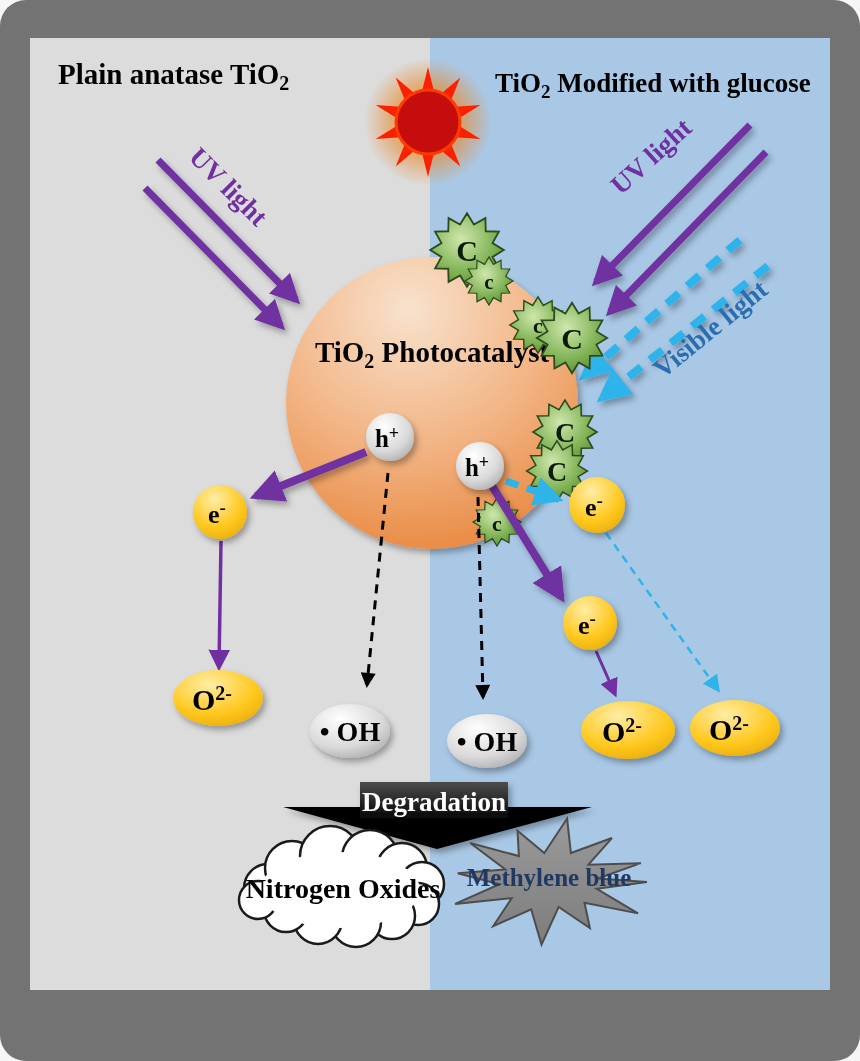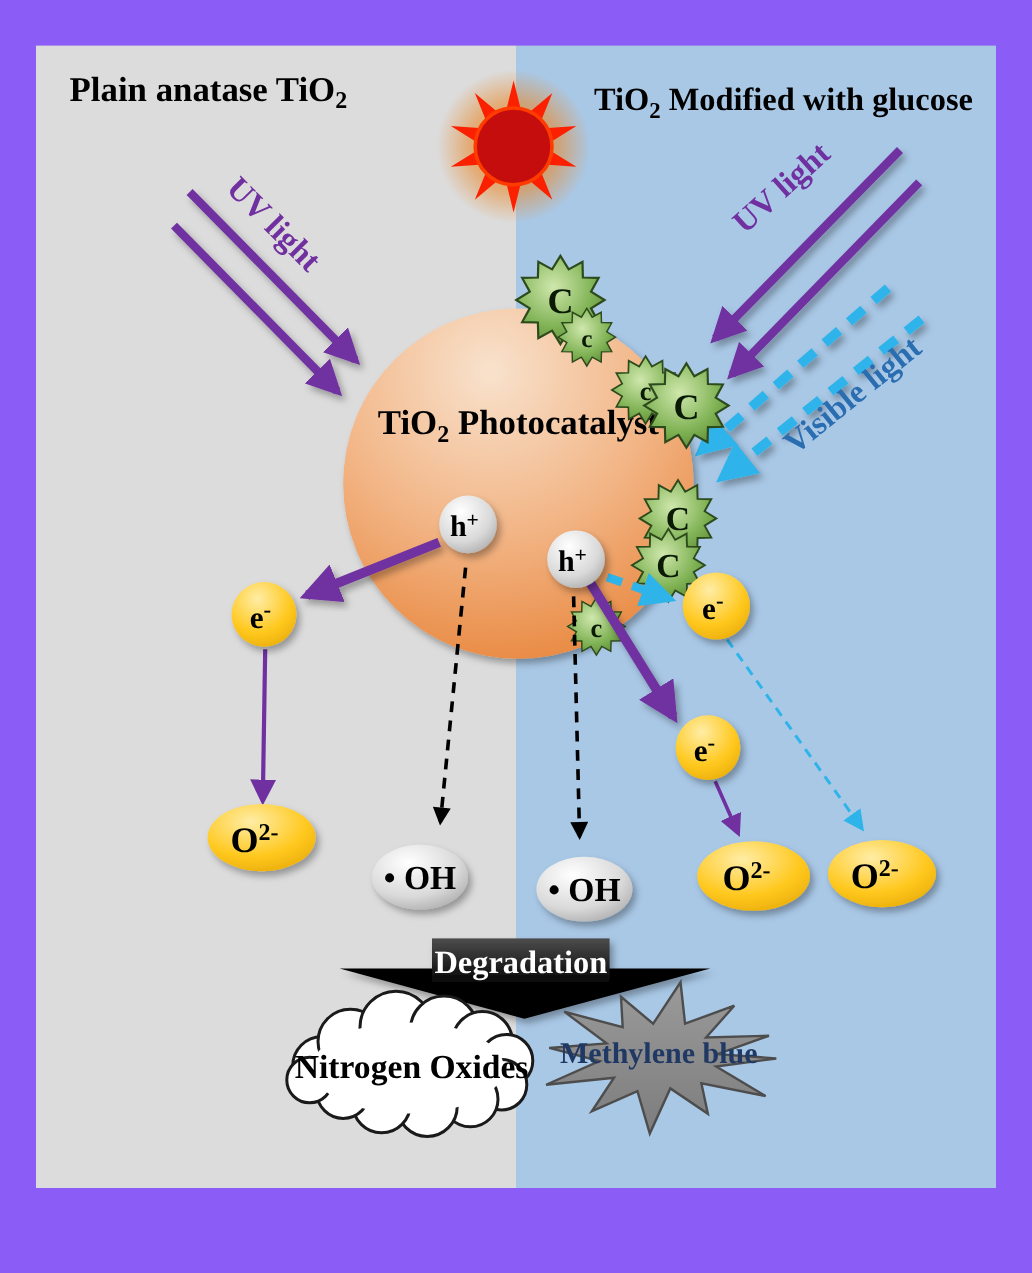--- a/index.html
+++ b/index.html
@@ -1,17 +1,17 @@
 <!DOCTYPE html>
 <html><head>
 <meta charset="utf-8">
 <style>
   html,body{margin:0;padding:0;background:#f6f6f6;}
-  .stage{position:relative;width:860px;height:1061px;background:#8b5cf6;overflow:hidden;
-         font-family:"Liberation Serif","DejaVu Serif",serif;}
+  .stage{position:relative;width:860px;height:1061px;background:#737373;overflow:hidden;
+         font-family:"Liberation Serif","DejaVu Serif",serif;border-radius:26px;}
   svg{display:block;}
   text{font-family:"Liberation Serif","DejaVu Serif",serif;font-weight:bold;}
 </style>
 </head>
 <body>
 
 <div class="stage">
 <svg width="860" height="1061" viewBox="0 0 860 1061">
   <defs>
     <filter id="ds" x="-30%" y="-30%" width="160%" height="160%">

